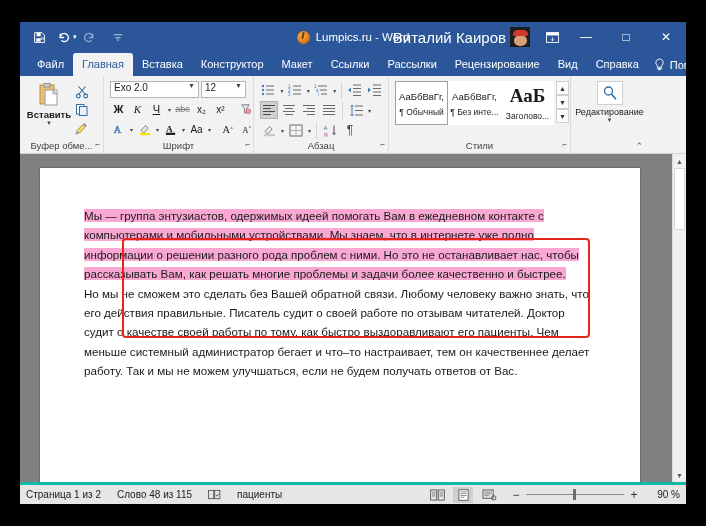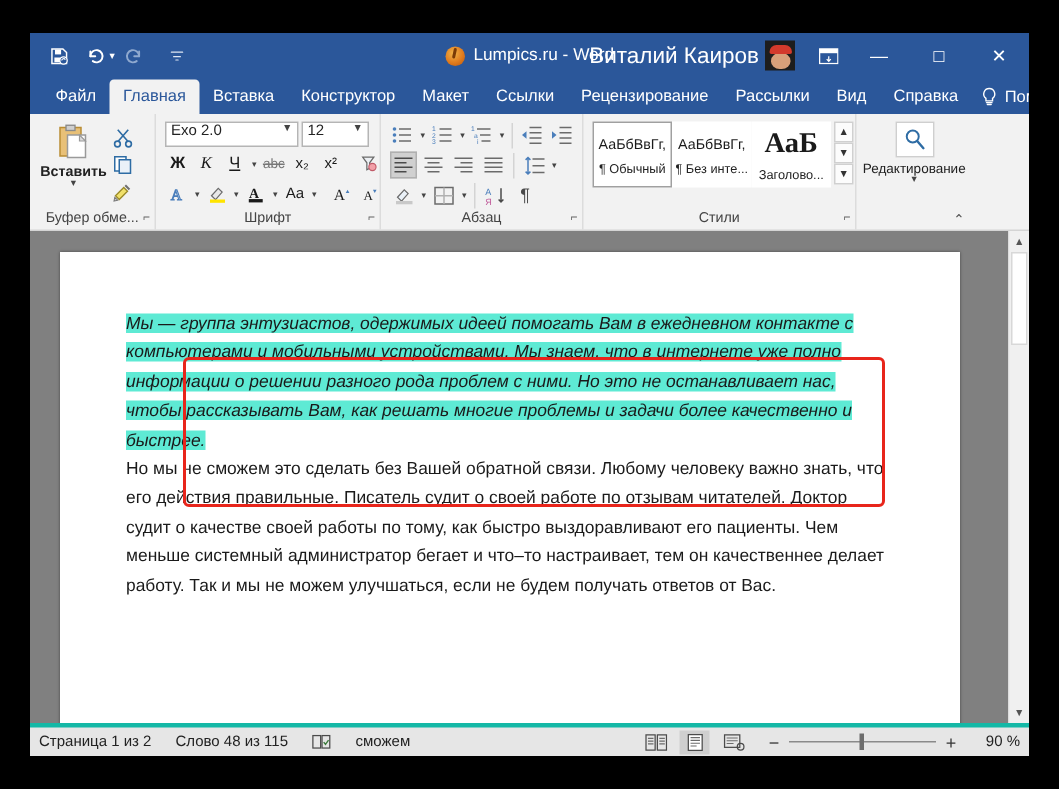--- a/index.html
+++ b/index.html
@@ -267,21 +267,21 @@
     line-height: 24px;
     margin-bottom: 4px;
     white-space:nowrap;
   }
   .body-p {
     font-size: 11.6px;
     line-height: 19.4px;
     color: #1a1a1a;
     text-align: left;
   }
-  .sel-run { background: #5eead4; font-style: italic; }
+  .sel-run { background: #f9a8d4; }
   .p2 { margin-top: 0px; }
 
   
   .vscroll {
     width: 14px;
     background: #f0f0f0;
     border-left: 1px solid #dcdcdc;
     display: flex; flex-direction: column;
     flex: 0 0 14px;
   }
@@ -395,22 +395,22 @@
       </div>
     </div>
 
     <div class="tabbar">
       <div class="tab">Файл</div>
       <div class="tab active">Главная</div>
       <div class="tab">Вставка</div>
       <div class="tab">Конструктор</div>
       <div class="tab">Макет</div>
       <div class="tab">Ссылки</div>
+      <div class="tab">Рассылки</div>
       <div class="tab">Рецензирование</div>
-      <div class="tab">Рассылки</div>
       <div class="tab">Вид</div>
       <div class="tab">Справка</div>
       <div class="tab-right">
         <div class="tell-me">
           <svg width="11" height="13" viewBox="0 0 12 14">
               <path d="M6 1a4 4 0 0 1 2.4 7.2V10H3.6V8.2A4 4 0 0 1 6 1z" fill="none" stroke="#fff" stroke-width="1"></path>
               <path d="M4 11.3h4M4.6 12.6h2.8" stroke="#fff" stroke-width="1" stroke-linecap="round"></path>
             </svg>
           <span>Помощн</span>
         </div>
@@ -712,21 +712,21 @@
     <div class="statusbar">
       <div class="sb-item">Страница 1 из 2</div>
       <div class="sb-item">Слово 48 из 115</div>
       <div class="sb-ico">
         <svg width="13" height="12" viewBox="0 0 14 13">
             <rect x="0.6" y="1.5" width="5.6" height="9" fill="none" stroke="#4a4a4a" stroke-width="0.9"></rect>
             <rect x="7.2" y="1.5" width="5.6" height="9" fill="none" stroke="#4a4a4a" stroke-width="0.9"></rect>
             <path d="M8.4 6.2l1.3 1.6 2.2-3" stroke="#3a7a3a" stroke-width="1" fill="none"></path>
           </svg>
       </div>
-      <div class="sb-item">сможем</div>
+      <div class="sb-item">пациенты</div>
 
       <div class="sb-right">
         <div class="view-btn">
           <svg width="15" height="12" viewBox="0 0 16 13">
               <rect x="0.6" y="1" width="6.6" height="11" fill="none" stroke="#4a4a4a" stroke-width="0.9"></rect>
               <rect x="8.8" y="1" width="6.6" height="11" fill="none" stroke="#4a4a4a" stroke-width="0.9"></rect>
               <path d="M2 3.5h4M2 5.5h4M2 7.5h4M10.2 3.5h4M10.2 5.5h4M10.2 7.5h4" stroke="#6b6b6b" stroke-width="0.8"></path>
             </svg>
         </div>
         <div class="view-btn active">

